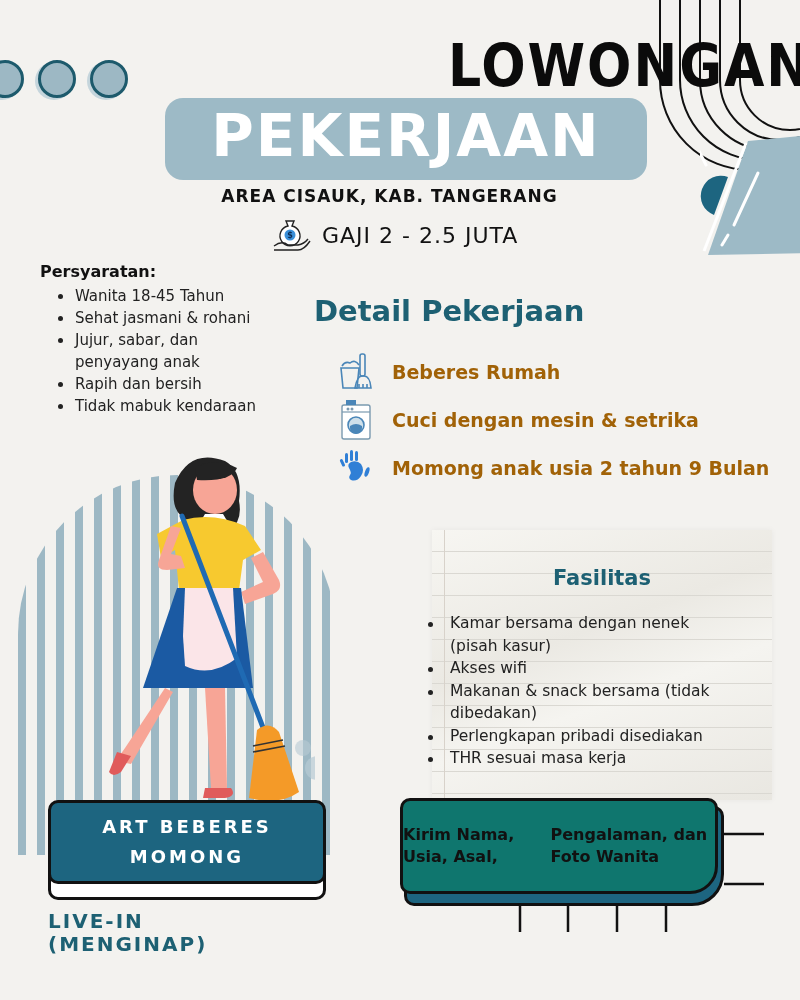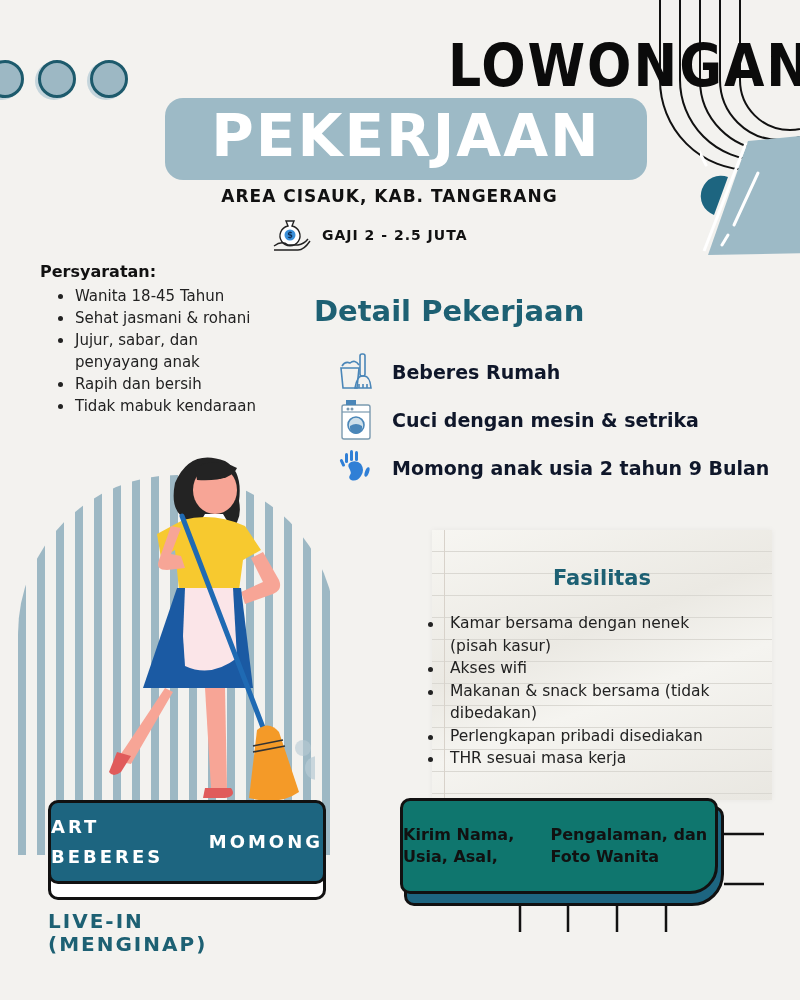--- a/index.html
+++ b/index.html
@@ -34,41 +34,41 @@
   }
   .title2 {
     left: 165px; width: 482px; top: 102px; text-align: center;
     font-weight: 900; font-size: 58px; letter-spacing: 2px; color: #fff;
   }
   .area {
     left: 0; width: 779px; top: 186px; text-align: center;
     font-weight: bold; font-size: 17px; letter-spacing: 1px; color: #111;
   }
   .gaji-row { left: 272px; top: 218px; display: flex; align-items: center; gap: 10px; }
-  .gaji { font-weight: bold; font-size: 14px; letter-spacing: 1px; }
+  .gaji { font-weight: normal; font-size: 22px; letter-spacing: 1px; }
 
   
   .arches { right: -40px; top: -60px; width: 200px; height: 240px; }
   .megaphone { left: 700px; top: 125px; width: 110px; height: 140px; }
 
   
   .req { left: 40px; top: 262px; width: 260px; }
   .req-title { font-weight: bold; font-size: 16px; margin-bottom: 4px; }
   .req ul { list-style: none; padding-left: 18px; }
   .req li { position: relative; font-size: 15px; line-height: 22px; color: #222; padding-left: 17px; }
   .req li::before { content: ""; position: absolute; left: 0; top: 9px; width: 5px; height: 5px; background:#222; border-radius: 50%; }
 
   
   .detail-title {
     left: 314px; top: 294px; font-weight: bold; font-size: 29px; color: #1d6073;
   }
   .detail-list { left: 338px; top: 348px; }
   .detail-item { display: flex; align-items: center; height: 48px; gap: 18px; }
   .detail-item .ic { width: 36px; height: 40px; display:flex; align-items:center; justify-content:center; }
-  .detail-item span.t { font-weight: bold; font-size: 19px; color: #0f172a; }
+  .detail-item span.t { font-weight: bold; font-size: 19px; color: #a16207; }
 
   
   .stripes {
     left: 18px; top: 475px; width: 318px; height: 380px;
     border-radius: 160px 160px 0 0;
     background: repeating-linear-gradient(90deg, #9db8c4 0 8px, transparent 8px 19px);
     overflow: hidden;
   }
 
   
@@ -86,21 +86,21 @@
   .fas-list li::before { content:""; position:absolute; left: 0; top: 10px; width: 5px; height: 5px; border-radius: 50%; background:#222; }
 
   
   .art-shadow {
     left: 48px; top: 806px; width: 278px; height: 94px;
     background: #fff; border: 3px solid #111; border-radius: 10px;
   }
   .art-box {
     left: 48px; top: 800px; width: 278px; height: 84px;
     background: #1d6580; border: 3px solid #111; border-radius: 10px;
-    display: flex; flex-direction: row; align-items: center; justify-content: center;
+    display: flex; flex-direction: column; align-items: center; justify-content: center;
   }
   .art-box span { color: #fff; font-weight: bold; font-size: 18px; letter-spacing: 3px; line-height: 30px; }
   .livein { left: 48px; width: 278px; top: 910px; color: #1d6073; font-weight: bold; font-size: 20px; letter-spacing: 2px; line-height: 23px; }
 
   
   .kirim-shadow {
     left: 404px; top: 806px; width: 320px; height: 100px;
     background: #1d6580; border: 3px solid #111; border-radius: 10px 10px 32px 10px;
   }
   .kirim-box {

